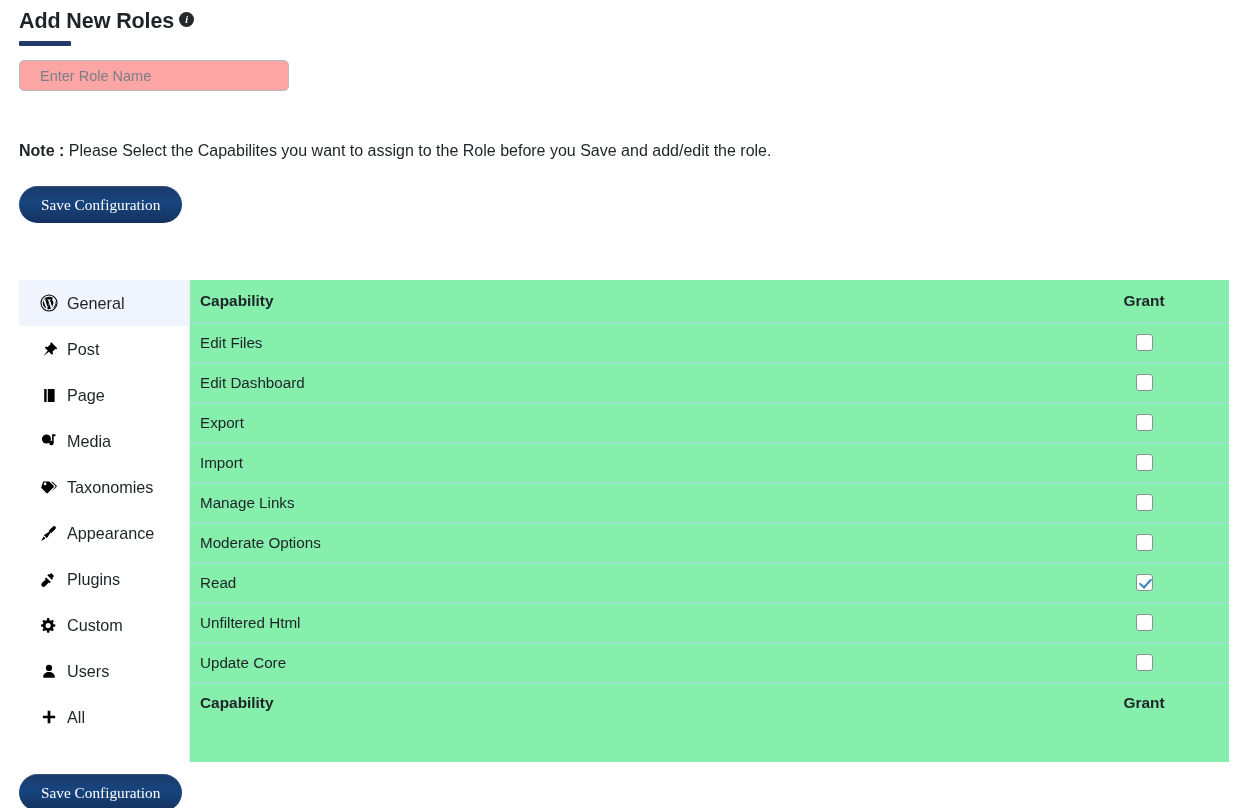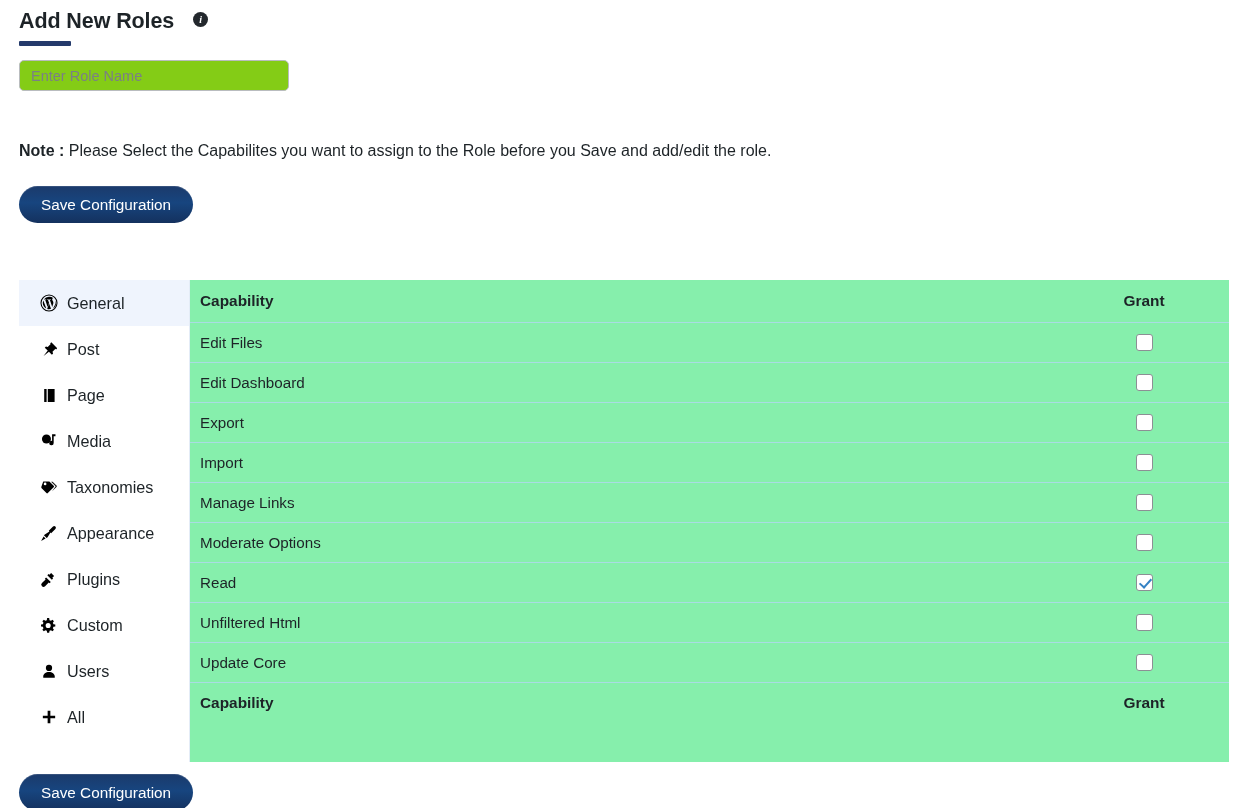--- a/index.html
+++ b/index.html
@@ -12,21 +12,21 @@
     height: 808px;
     overflow: hidden;
     font-family: "Liberation Sans", sans-serif;
     color: #1d2327;
   }
 
   .page { position: relative; width: 1257px; height: 808px; }
 
   
   .header-block { position: absolute; left: 19px; top: 8px; }
-  .title-row { display: flex; align-items: flex-start; gap: 19px; }
+  .title-row { display: flex; align-items: flex-start; gap: 5px; }
   .page-title {
     font-size: 21.5px;
     font-weight: bold;
     line-height: 26px;
     color: #1d2327;
     margin: 0;
     letter-spacing: -0.1px;
   }
   .info-icon {
     display: inline-flex;
@@ -53,25 +53,25 @@
     border-radius: 1px;
   }
 
   
   .role-input {
     position: absolute;
     left: 19px;
     top: 60px;
     width: 270px;
     height: 31px;
-    padding: 4px 11px;
+    padding: 4px 20px;
     font-size: 14.5px;
     font-family: "Liberation Sans", sans-serif;
     color: #2c3338;
-    background: #84cc16;
+    background: #fca5a5;
     border: 1px solid #b9bcbf;
     border-radius: 5px;
     outline: none;
   }
   .role-input::placeholder { color: #7b7f85; }
 
   
   .note {
     position: absolute;
     left: 19px;
@@ -88,21 +88,21 @@
     position: absolute;
     display: inline-flex;
     align-items: center;
     justify-content: center;
     height: 37px;
     padding: 16px 22px;
     border: none;
     border-radius: 19px;
     color: #ffffff;
     font-size: 15.3px;
-    font-family: Liberation Sans, sans-serif;
+    font-family: Liberation Serif, serif;
     cursor: pointer;
     background: linear-gradient(180deg, #1b3a6b 0%, #17457f 45%, #14315e 100%);
     box-shadow: inset 0 1px 0 rgba(255,255,255,0.12);
     white-space: nowrap;
   }
   .save-btn-top { left: 19px; top: 186px; }
   .save-btn-bottom { left: 19px; top: 774px; }
 
   
   .panel {

